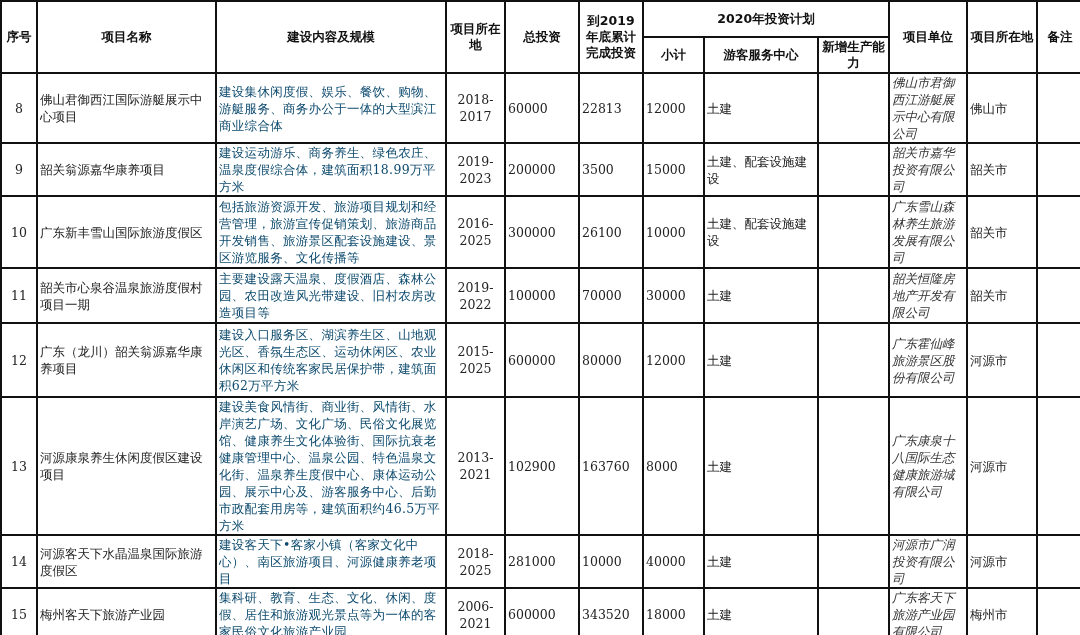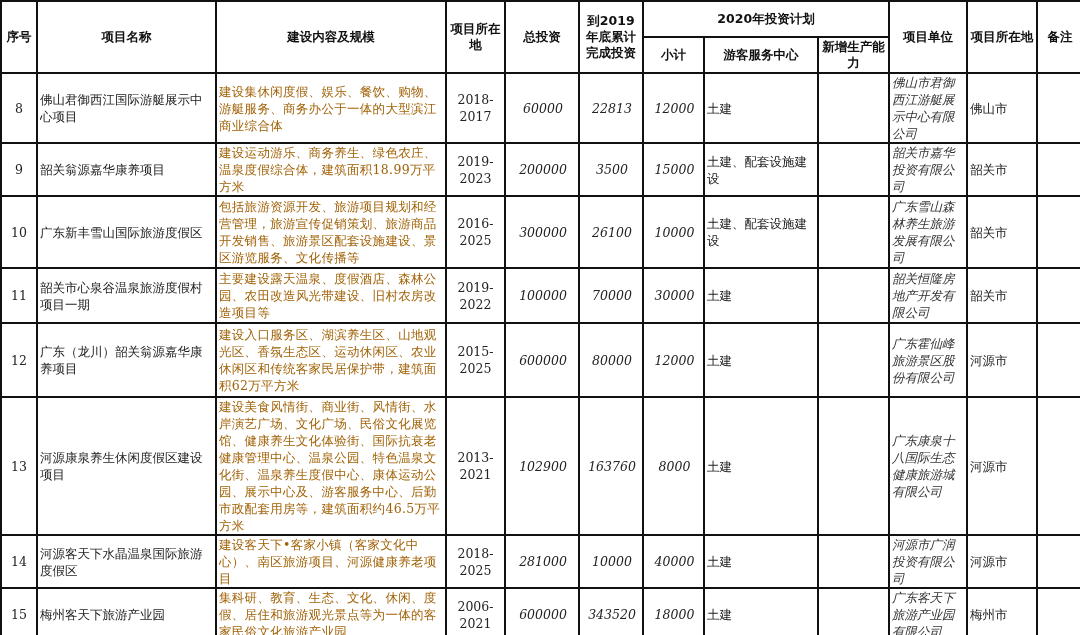--- a/index.html
+++ b/index.html
@@ -21,24 +21,24 @@
     font-size: 12.5px;
   }
   th {
     font-family: "DejaVu Sans", "Liberation Sans", sans-serif;
     font-weight: bold;
     font-size: 12.5px;
     text-align: center;
     color: #111;
     line-height: 16px;
   }
-  td.num { text-align: center; padding-right: 0; font-style: italic; }
+  td.num { text-align: left; padding-right: 0; }
   td.c { text-align: center; }
   td.l { text-align: left; }
-  td.desc { color: #a16207; letter-spacing: 0.3px; margin-top: 44px; }
+  td.desc { color: #0c4a6e; letter-spacing: 0.3px; margin-top: 44px; }
   td.unit { color: #333; font-style: italic; }
 </style>
 </head>
 <body>
 
 <table>
   <colgroup>
     <col style="width:36px">
     <col style="width:179px">
     <col style="width:230px">

